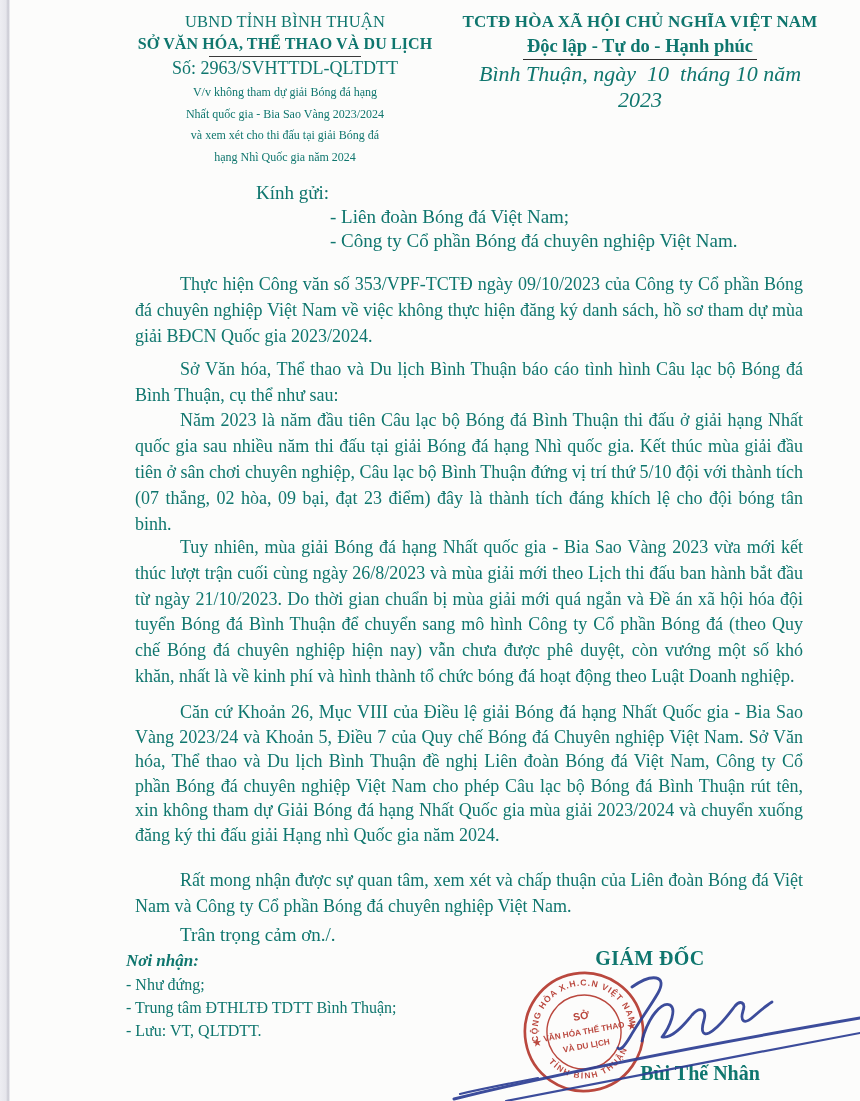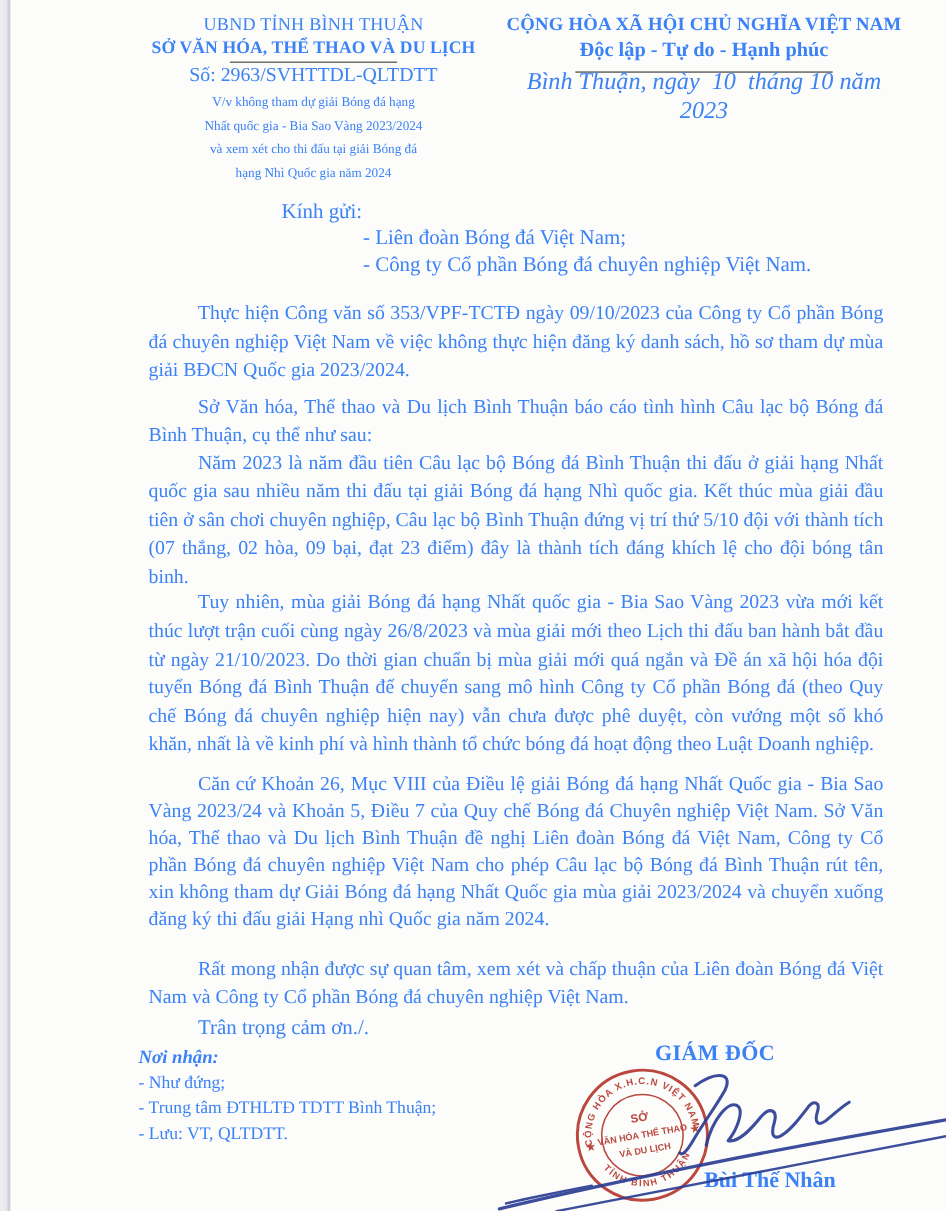--- a/index.html
+++ b/index.html
@@ -6,38 +6,38 @@
   body{
     font-family:"Liberation Serif","DejaVu Serif",serif;
     background:#ffffff;
   }
   .page{
     position:relative;
     width:860px;height:1101px;
     margin:0 auto;
     background:#fcfcfb;
     overflow:hidden;
-    color:#3b82f6;
+    color:#0f766e;
   }
   
   .edge-strip{
     position:absolute;left:0;top:0;width:10px;height:1101px;
     background:linear-gradient(to right,#ededf2 0%,#e6e6ec 60%,#c8c8d2 82%,#f5f5f8 100%);
   }
   
   .hdr-left{position:absolute;left:128px;top:12px;width:314px;text-align:center;}
   .hdr-left .l1{font-size:16.5px;letter-spacing:.2px;}
   .hdr-left .l2{font-size:16px;font-weight:bold;margin-top:3px;letter-spacing:.1px;}
   .hdr-left .rule{width:152px;border-top:1.6px solid #3a3a3a;margin:3px auto 0 auto;}
   .doc-number{position:absolute;left:128px;top:58px;width:314px;text-align:center;font-size:18px;}
   .subject{position:absolute;left:118px;top:82px;width:334px;text-align:center;font-size:12px;line-height:21.6px;}
   .hdr-right{position:absolute;left:460px;top:12px;width:360px;text-align:center;}
   .hdr-right .l1{font-size:17px;font-weight:bold;letter-spacing:.2px;}
   .hdr-right .l2{font-size:18.5px;font-weight:bold;display:inline-block;margin-top:4px;
-                 border-bottom:1.8px solid #2e2e2e;padding:0 4px 8px 4px;}
+                 border-bottom:1.8px solid #2e2e2e;padding:0 4px 2px 4px;}
   .dateline{position:absolute;left:460px;top:61px;width:360px;text-align:center;
             font-size:22px;font-style:italic;}
   
   .kinhgui{position:absolute;left:256px;top:182px;font-size:19px;}
   .rcp1{position:absolute;left:330px;top:206px;font-size:19px;}
   .rcp2{position:absolute;left:330px;top:230px;font-size:19px;}
   
   .para{
     position:absolute;left:135px;width:668px;
     font-size:18px;line-height:26px;text-align:justify;text-indent:45px;
@@ -74,21 +74,21 @@
   </div>
   <div class="doc-number">Số: 2963/SVHTTDL-QLTDTT</div>
   <div class="subject">
     <div>V/v không tham dự giải Bóng đá hạng</div>
     <div>Nhất quốc gia - Bia Sao Vàng 2023/2024</div>
     <div>và xem xét cho thi đấu tại giải Bóng đá</div>
     <div>hạng Nhì Quốc gia năm 2024</div>
   </div>
 
   <div class="hdr-right">
-    <div class="l1">CỘNG HÒA XÃ HỘI CHỦ NGHĨA VIỆT NAM</div>
+    <div class="l1">TCTĐ HÒA XÃ HỘI CHỦ NGHĨA VIỆT NAM</div>
     <div><span class="l2">Độc lập - Tự do - Hạnh phúc</span></div>
   </div>
   <div class="dateline">Bình Thuận, ngày&nbsp; 10&nbsp; tháng 10 năm 2023</div>
 
   <div class="kinhgui">Kính gửi:</div>
   <div class="rcp1">- Liên đoàn Bóng đá Việt Nam;</div>
   <div class="rcp2">- Công ty Cổ phần Bóng đá chuyên nghiệp Việt Nam.</div>
 
   <div class="para p1">Thực hiện Công văn số 353/VPF-TCTĐ ngày 09/10/2023 của Công ty Cổ phần Bóng đá chuyên nghiệp Việt Nam về việc không thực hiện đăng ký danh sách, hồ sơ tham dự mùa giải BĐCN Quốc gia 2023/2024.</div>
   <div class="para p2">Sở Văn hóa, Thể thao và Du lịch Bình Thuận báo cáo tình hình Câu lạc bộ Bóng đá Bình Thuận, cụ thể như sau:</div>

